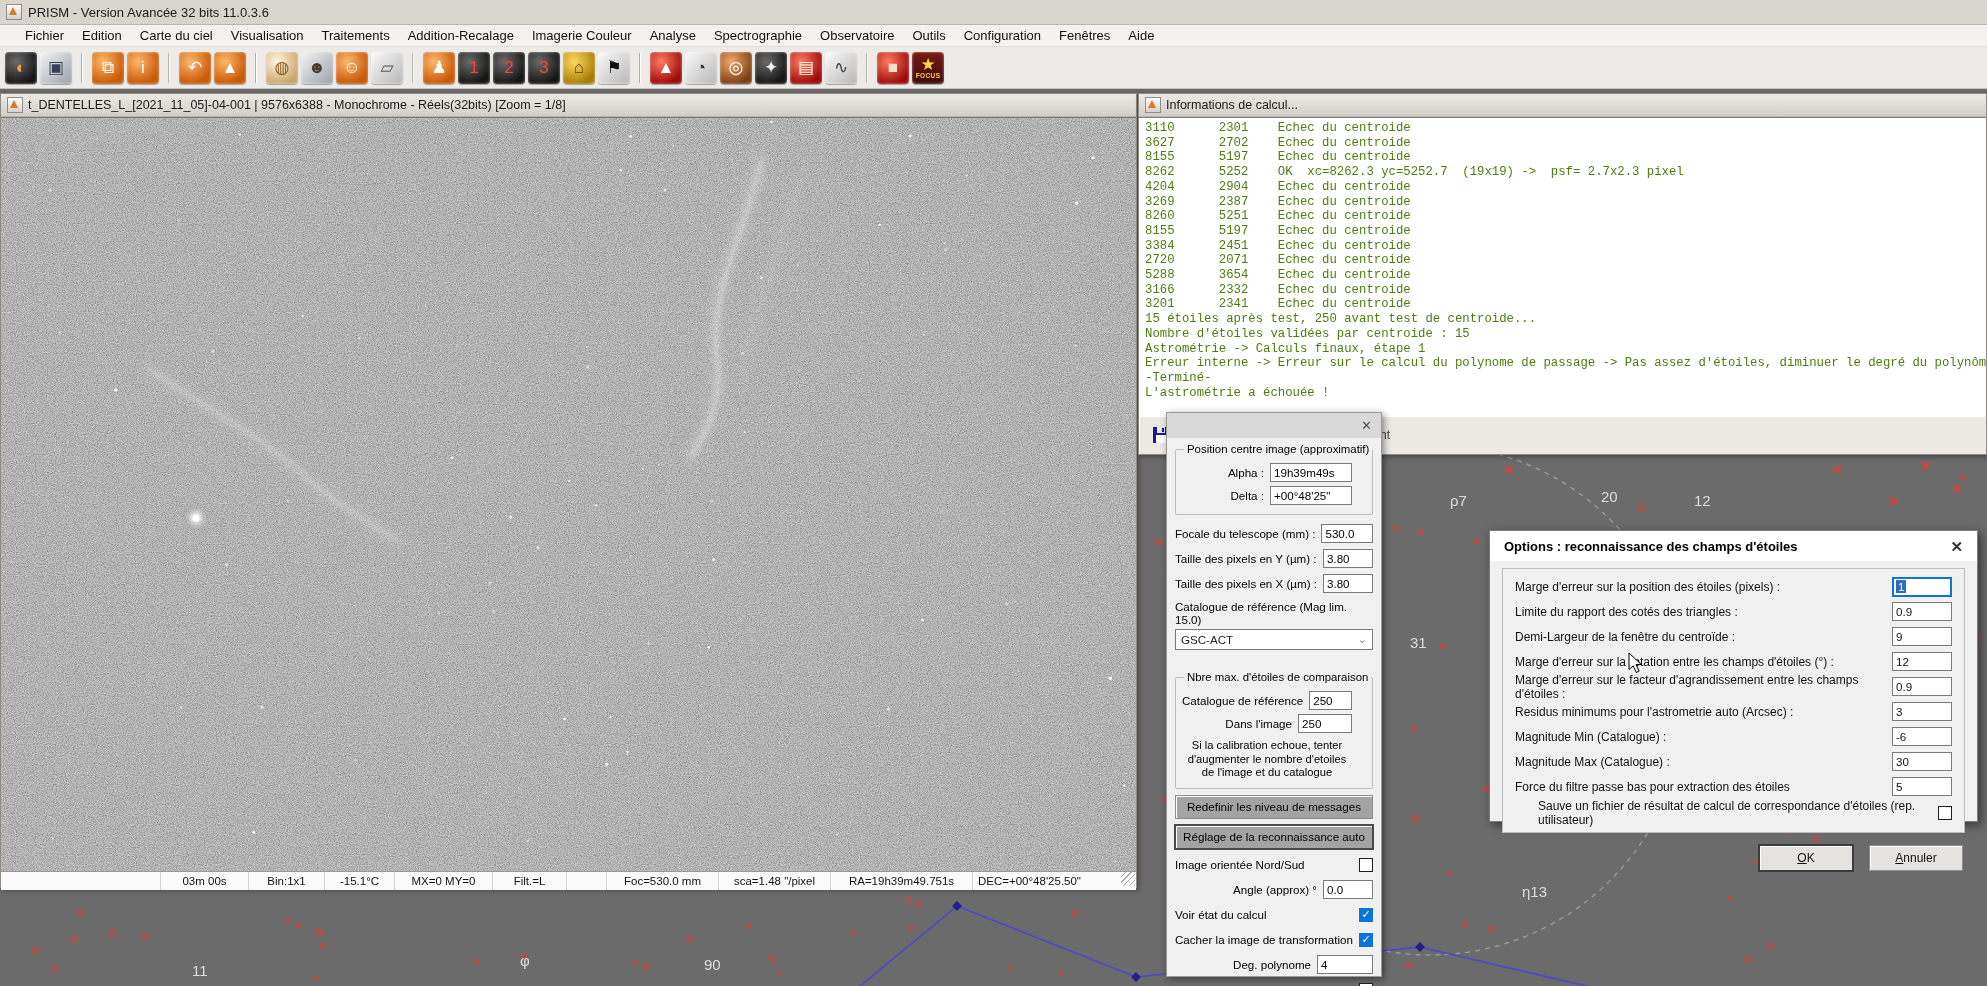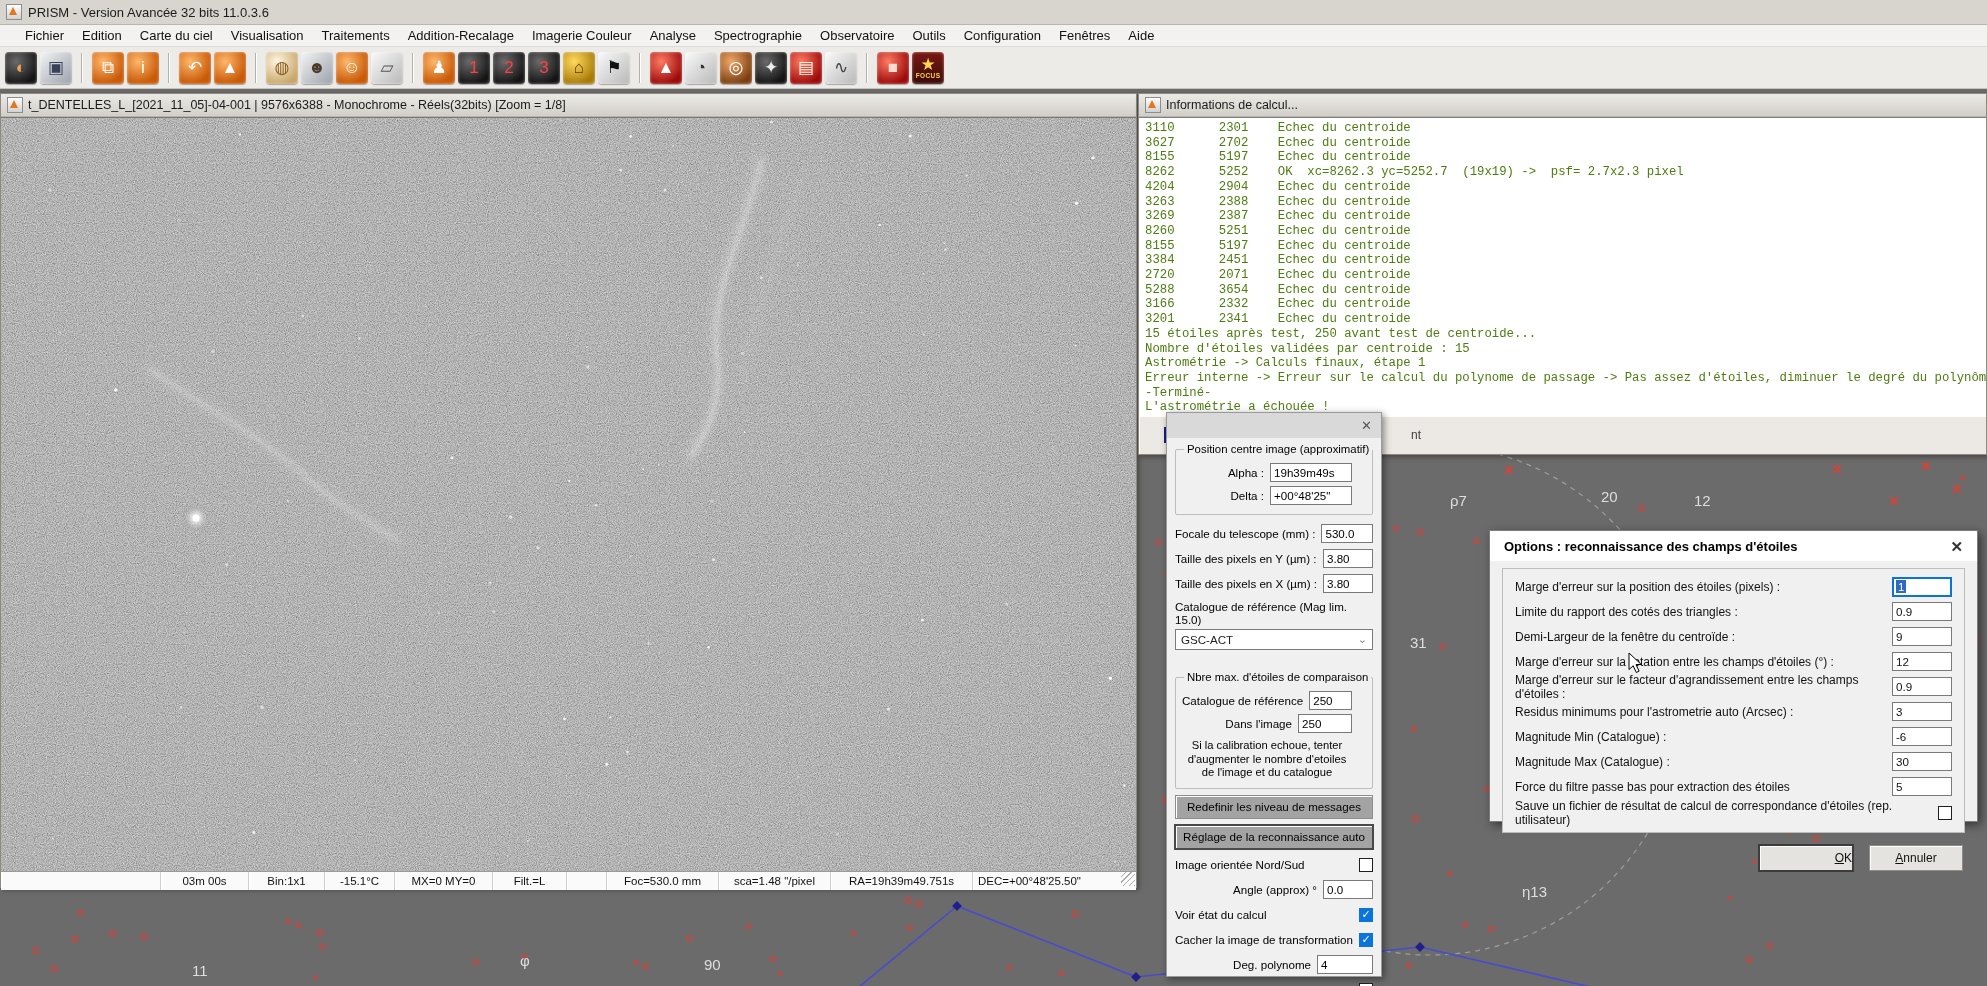--- a/index.html
+++ b/index.html
@@ -63,21 +63,21 @@
   .statusbar div:nth-of-type(11){flex:1;border-right:none;justify-content:flex-start;}
   .grip{position:absolute;right:1px;bottom:1px;width:14px;height:14px;
     background:repeating-linear-gradient(135deg,transparent 0 3px,#a9a9a9 3px 4px);}
 
   
   .info-window{left:1138px;top:93px;width:849px;height:362px;}
   .log{height:300px;background:#fff;border-top:1px solid #808080;border-bottom:1px solid #fff;
     overflow:hidden;padding:3px 6px;box-sizing:border-box;
     font-family:"Liberation Mono",monospace;font-size:12.3px;line-height:14.7px;color:#4d7c0f;}
   .log-line{white-space:pre;}
-  .info-bottombar{height:36px;display:flex;align-items:center;gap:20px;padding:0 24px;font-size:12px;color:#404040;}
+  .info-bottombar{height:36px;display:flex;align-items:center;gap:0;padding:0 13px;font-size:12px;color:#404040;}
   .nt-frag{margin-left:210px;}
 
   
   .dialog{position:absolute;background:#f0f0f0;box-sizing:border-box;}
   .pos-dialog{left:1166px;top:412px;width:216px;height:565px;border:1px solid #9a9a9a;
     box-shadow:2px 2px 7px rgba(0,0,0,.45);z-index:5;}
   .pd-titlebar{height:25px;background:#d9d9d9;display:flex;align-items:center;justify-content:flex-end;
     padding:0 9px;}
   .xbtn{font-size:13px;color:#555;line-height:13px;}
   .pd-body{padding:4px 8px 6px 8px;display:flex;flex-direction:column;font-size:11.6px;color:#000;}
@@ -104,25 +104,25 @@
     box-shadow:3px 3px 9px rgba(0,0,0,.5);z-index:6;}
   .od-titlebar{height:30px;background:#fff;display:flex;align-items:center;padding:0 14px;
     font-size:13px;font-weight:bold;color:#000;}
   .od-titlebar .xbtn{margin-left:auto;font-size:15px;color:#333;}
   .od-body{margin:7px 12px 6px 12px;border:1px solid #bcbcbc;padding:5px 12px;background:#f0f0f0;}
   .odrow{display:flex;align-items:center;height:25px;font-size:12px;}
   .odrow .lbl{flex:1;}
   .odrow .tbox{width:52px;height:17px;}
   .tbox.focused{border:2px solid #0b74da;height:16px;padding:0 2px;}
   .selhl{background:#316ac5;color:#fff;padding:0 2px;}
-  .od-cbrow{display:flex;align-items:center;gap:8px;height:28px;font-size:12px;}
+  .od-cbrow{display:flex;align-items:center;gap:8px;height:28px;font-size:12px;margin-left:23px;}
   .od-buttons{display:flex;justify-content:flex-end;gap:16px;padding:6px 14px;}
   .obtn{width:92px;height:24px;background:#e5e3df;border:1px solid #8f8d89;box-shadow:inset 1px 1px 0 #fff;
     display:flex;align-items:center;justify-content:center;font-size:12px;}
-  .obtn.default{border:1px solid #3c3c3c;box-shadow:inset 1px 1px 0 #fff,0 0 0 1px #3c3c3c;justify-content:flex-end;}
+  .obtn.default{border:1px solid #3c3c3c;box-shadow:inset 1px 1px 0 #fff,0 0 0 1px #3c3c3c;}
   .uline{text-decoration:underline;}
 
   
   #chart-svg{position:absolute;left:0;top:0;z-index:0;}
   #cursor{position:absolute;left:1628px;top:652px;z-index:40;}
 </style>
 </head>
 <body>
 
 <div id="root">
@@ -495,21 +495,20 @@
       <span class="appicon"></span>
       <span>Informations de calcul...</span>
     </div>
     <div class="log">
 
     <div class="log-line">3110      2301    Echec du centroide</div>
         <div class="log-line">3627      2702    Echec du centroide</div>
         <div class="log-line">8155      5197    Echec du centroide</div>
         <div class="log-line">8262      5252    OK  xc=8262.3 yc=5252.7  (19x19) -&gt;  psf= 2.7x2.3 pixel</div>
         <div class="log-line">4204      2904    Echec du centroide</div>
-        <div class="log-line">3263      2388    Echec du centroide</div>
         <div class="log-line">3269      2387    Echec du centroide</div>
         <div class="log-line">8260      5251    Echec du centroide</div>
         <div class="log-line">8155      5197    Echec du centroide</div>
         <div class="log-line">3384      2451    Echec du centroide</div>
         <div class="log-line">2720      2071    Echec du centroide</div>
         <div class="log-line">5288      3654    Echec du centroide</div>
         <div class="log-line">3166      2332    Echec du centroide</div>
         <div class="log-line">3201      2341    Echec du centroide</div>
         <div class="log-line">15 étoiles après test, 250 avant test de centroide...</div>
         <div class="log-line">Nombre d'étoiles validées par centroide : 15</div>

